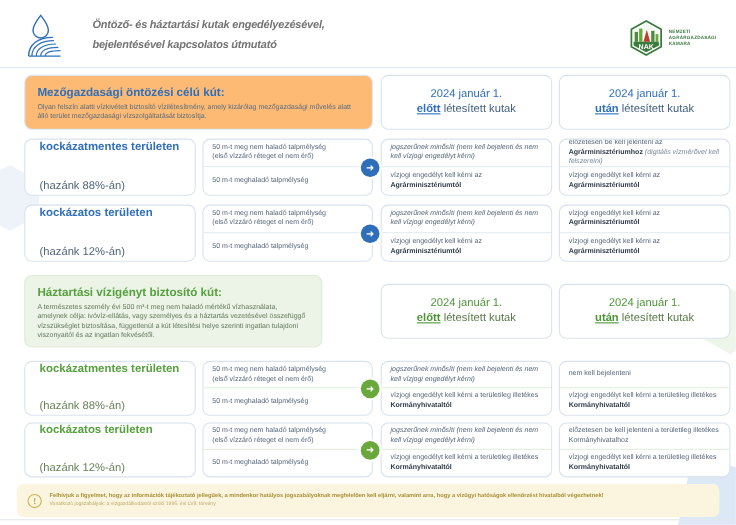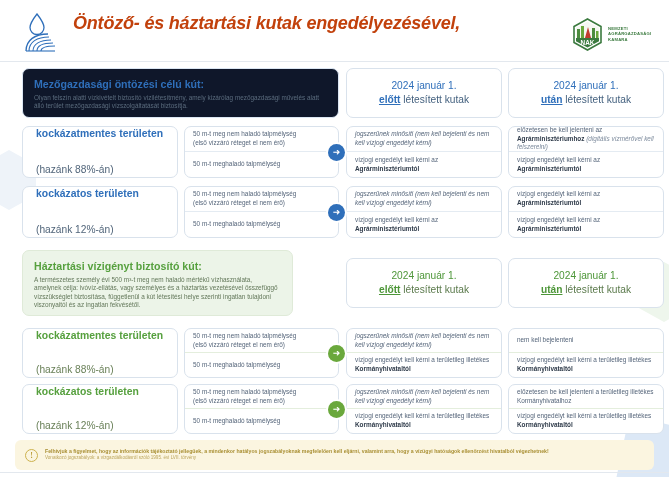--- a/index.html
+++ b/index.html
@@ -21,36 +21,36 @@
   }
   .wm-hex.green{background:#eef6ec;}
   .wm-1{left:-18px;top:150px;}
   .wm-2{left:637px;top:262px;}
   .wm-3{left:614px;top:415px;width:70px;height:74px;background:#dce8f6;}
 
   
   .header{position:absolute;left:0;top:0;width:669px;height:62px;}
   .logo-drop{position:absolute;left:22px;top:12px;width:44px;height:42px;}
   .title{
-    position:absolute;left:73px;top:14px;width:470px;
-    font-size:18px;line-height:18.5px;font-weight:bold;font-style:italic;
-    color:#c2410c;letter-spacing:-0.2px;
+    position:absolute;left:84px;top:14px;width:470px;
+    font-size:10px;line-height:18.5px;font-weight:bold;font-style:italic;
+    color:#737373;letter-spacing:-0.2px;
   }
   .nak{position:absolute;left:572px;top:18px;width:92px;height:32px;display:flex;align-items:center;gap:5px;}
   .nak-badge{width:31px;height:33px;position:relative;}
   .nak-txt{font-size:4.2px;line-height:5.4px;font-weight:bold;color:#3b7a3f;letter-spacing:.2px;}
 
   .hr-top{position:absolute;left:0;top:61px;width:669px;height:1px;background:#e3e8ee;}
 
   
   .card{
     position:absolute;background:#ffffff;border:1px solid #d9e2ec;border-radius:7px;
     box-sizing:border-box;
   }
-  .card.blue-fill{background:#0f172a;border-color:#dbe6f3;}
+  .card.blue-fill{background:#fdba74;border-color:#dbe6f3;}
   .card.green-fill{background:#ecf4e8;border-color:#dfead8;}
 
   .sec-title{font-size:10.6px;font-weight:bold;color:#2f6fba;margin:0 0 4px 0;}
   .sec-title.green{color:#56a03e;}
   .sec-body{font-size:6.4px;line-height:8.4px;color:#5a6b7d;margin:0;}
   .sec-body.green{color:#63785a;}
   .pad{padding:9px 11px;}
 
   
   .colhead{
@@ -120,20 +120,21 @@
         <path d="M4 39 C4 28 13 22 26 22" fill="none" stroke="#2f6fba" stroke-width="1.3"></path>
         <path d="M7 39 C7 30 15 25 27 25" fill="none" stroke="#2f6fba" stroke-width="1.1"></path>
         <path d="M11 39 C11 32 18 28 29 28" fill="none" stroke="#2f6fba" stroke-width="1.1"></path>
         <path d="M15 39 C15 34 21 31 31 31" fill="none" stroke="#2f6fba" stroke-width="1.1"></path>
         <path d="M19 39 C19 36 24 34 33 34" fill="none" stroke="#2f6fba" stroke-width="1.1"></path>
         <path d="M4 39 L33 39" fill="none" stroke="#2f6fba" stroke-width="1.1"></path>
       </svg>
     </div>
     <div class="title">
       <span>Öntöző- és háztartási kutak engedélyezésével,</span><br>
+      <span>bejelentésével kapcsolatos útmutató</span>
     </div>
     <div class="nak">
       <div class="nak-badge">
         <svg width="31" height="33" viewBox="0 0 31 33">
           <path d="M15.5 1 L29 8.5 L29 24.5 L15.5 32 L2 24.5 L2 8.5 Z" fill="#ffffff" stroke="#3b7a3f" stroke-width="1.6"></path>
           <path d="M15.5 3.4 L27 9.7 L27 23.3 L15.5 29.6 L4 23.3 L4 9.7 Z" fill="#f4f7f2"></path>
           <rect x="5" y="11" width="3" height="9" fill="#4c8c3f"></rect>
           <rect x="9" y="8" width="3" height="12" fill="#6aa83c"></rect>
           <path d="M13 20 L16 9 L19 20 Z" fill="#c23b2e"></path>
           <rect x="20" y="10" width="3" height="10" fill="#4c8c3f"></rect>

